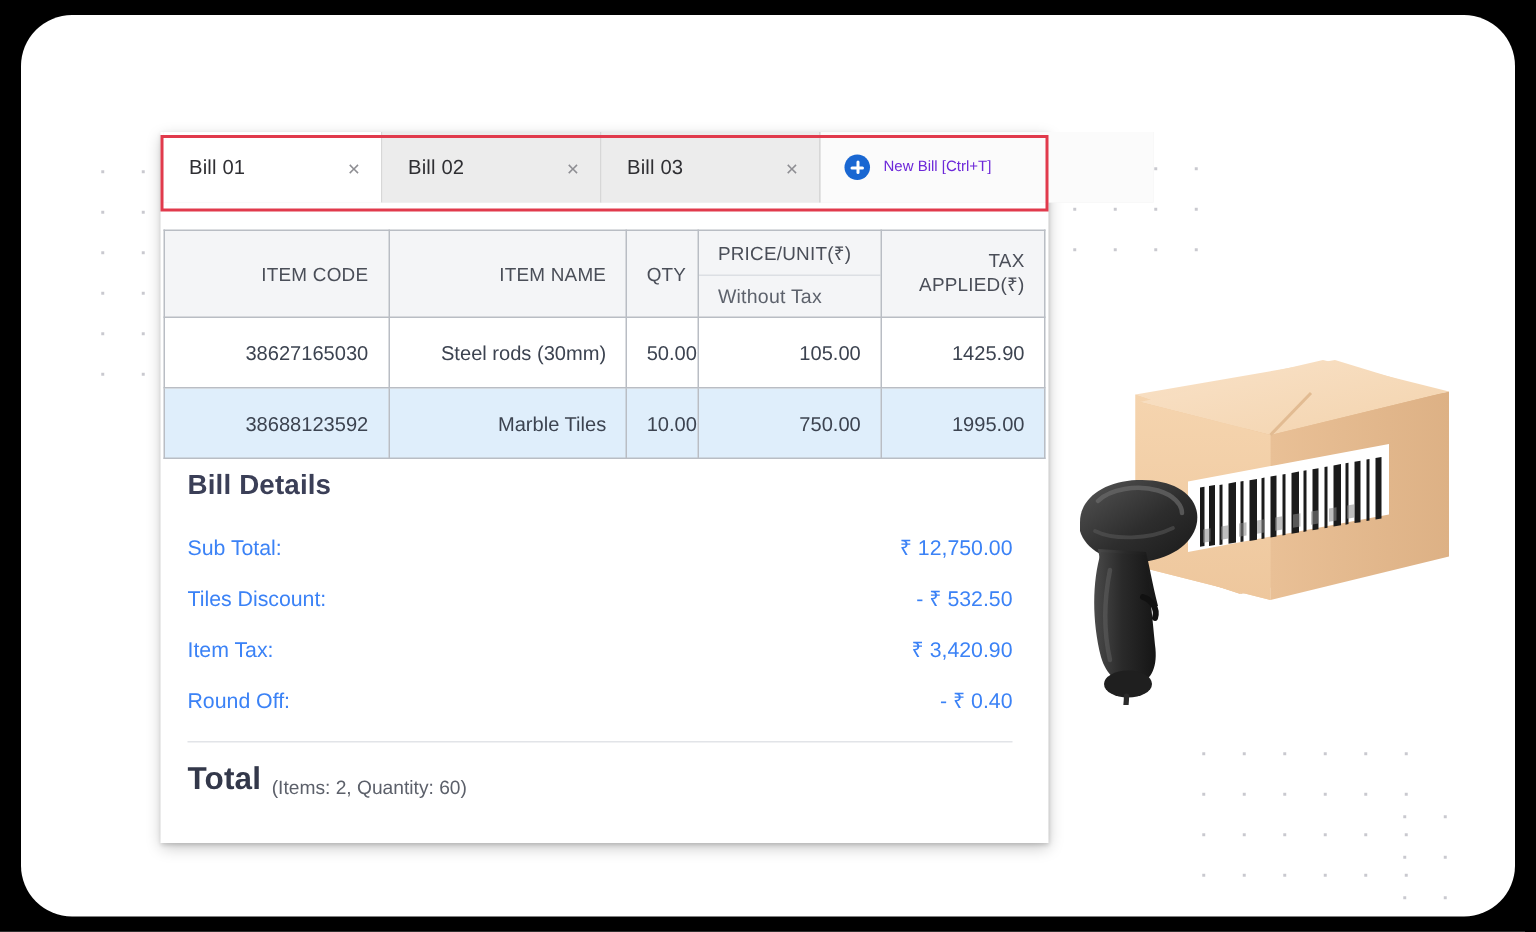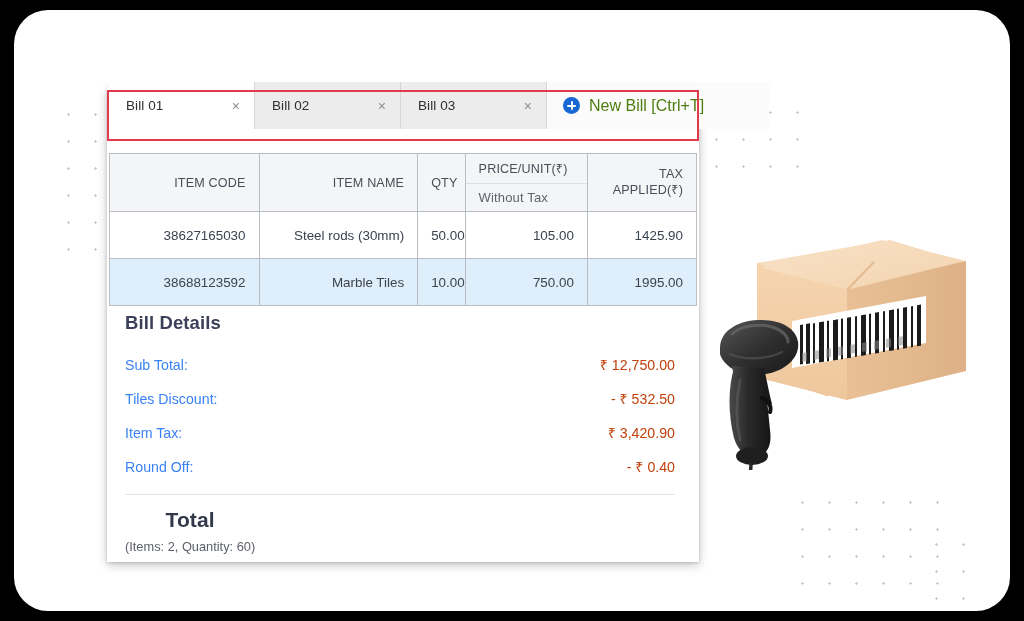--- a/index.html
+++ b/index.html
@@ -64,21 +64,21 @@
     height: 51px;
     border: 2px solid #e13a4c;
     pointer-events: none;
     z-index: 6;
   }
 
   
   .tabbar {
     position: absolute;
     left: 95px;
-    top: 72px;
+    top: 78px;
     width: 660px;
     height: 47px;
     display: flex;
     align-items: stretch;
     background: #ececec;
     z-index: 4;
   }
   .tab {
     position: relative;
     display: flex;
@@ -120,22 +120,22 @@
   }
   .plus-icon::before, .plus-icon::after {
     content: "";
     position: absolute;
     background: #ffffff;
     border-radius: 1px;
   }
   .plus-icon::before { left: 4px; right: 4px; top: 7.7px; height: 1.9px; }
   .plus-icon::after  { top: 4px; bottom: 4px; left: 7.7px; width: 1.9px; }
   .new-bill-label {
-    font-size: 16px;
-    color: #4d7c0f;
+    font-size: 10px;
+    color: #6d28d9;
     white-space: nowrap;
   }
 
   
   .items-table {
     position: absolute;
     left: 95px;
     top: 143px;
     width: 588px;
     border-collapse: collapse;
@@ -204,34 +204,34 @@
     letter-spacing: 0.1px;
     margin-bottom: 13px;
   }
   .bd-row {
     display: flex;
     justify-content: space-between;
     align-items: baseline;
     padding: 7.5px 0;
   }
   .bd-label { font-size: 14.2px; color: #3b82f6; }
-  .bd-value { font-size: 14.2px; color: #c2410c; white-space: nowrap; }
+  .bd-value { font-size: 14.2px; color: #3b82f6; white-space: nowrap; }
 
   .bd-divider {
     height: 1px;
     background: #e2e4e8;
     margin: 11px 0 3px 0;
   }
   .bd-total-row {
     display: flex;
     justify-content: space-between;
     align-items: baseline;
     padding: 10px 0 6px 0;
   }
-  .bd-total-left { display: flex; align-items: center; gap: 7px; flex-direction: column; }
+  .bd-total-left { display: flex; align-items: flex-end; gap: 7px; }
   .bd-total-word {
     font-size: 21px;
     font-weight: bold;
     color: #33384a;
     letter-spacing: 0.1px;
   }
   .bd-total-meta { font-size: 12.8px; color: #5c606a; }
   .bd-total-value {
     font-size: 21px;
     font-weight: bold;

